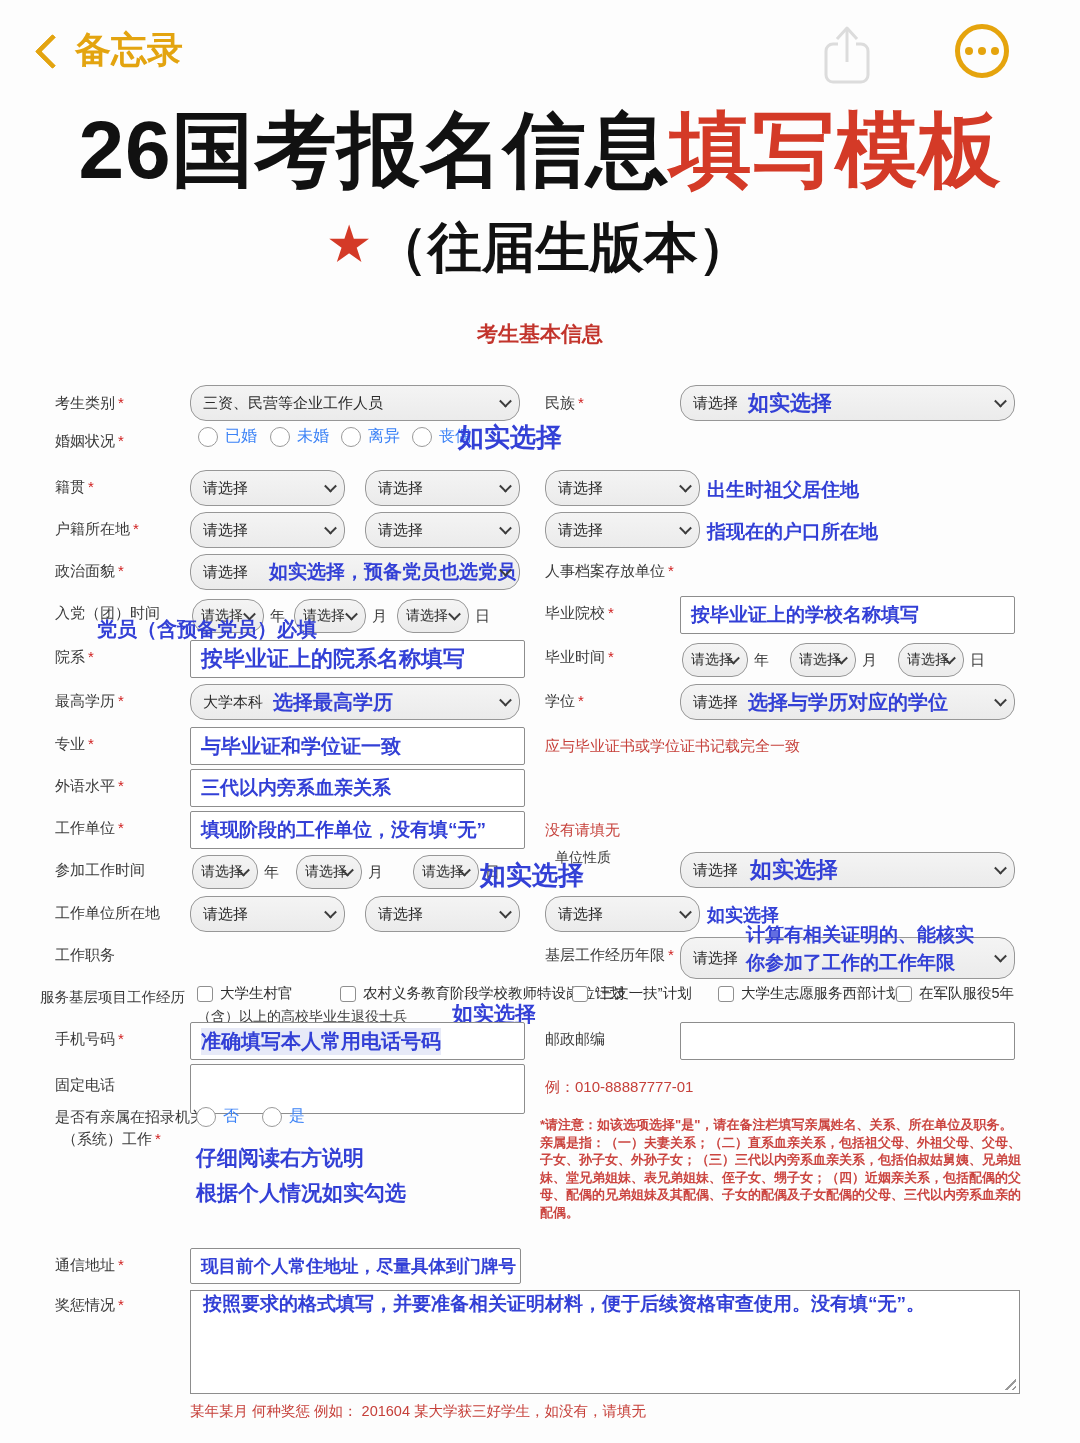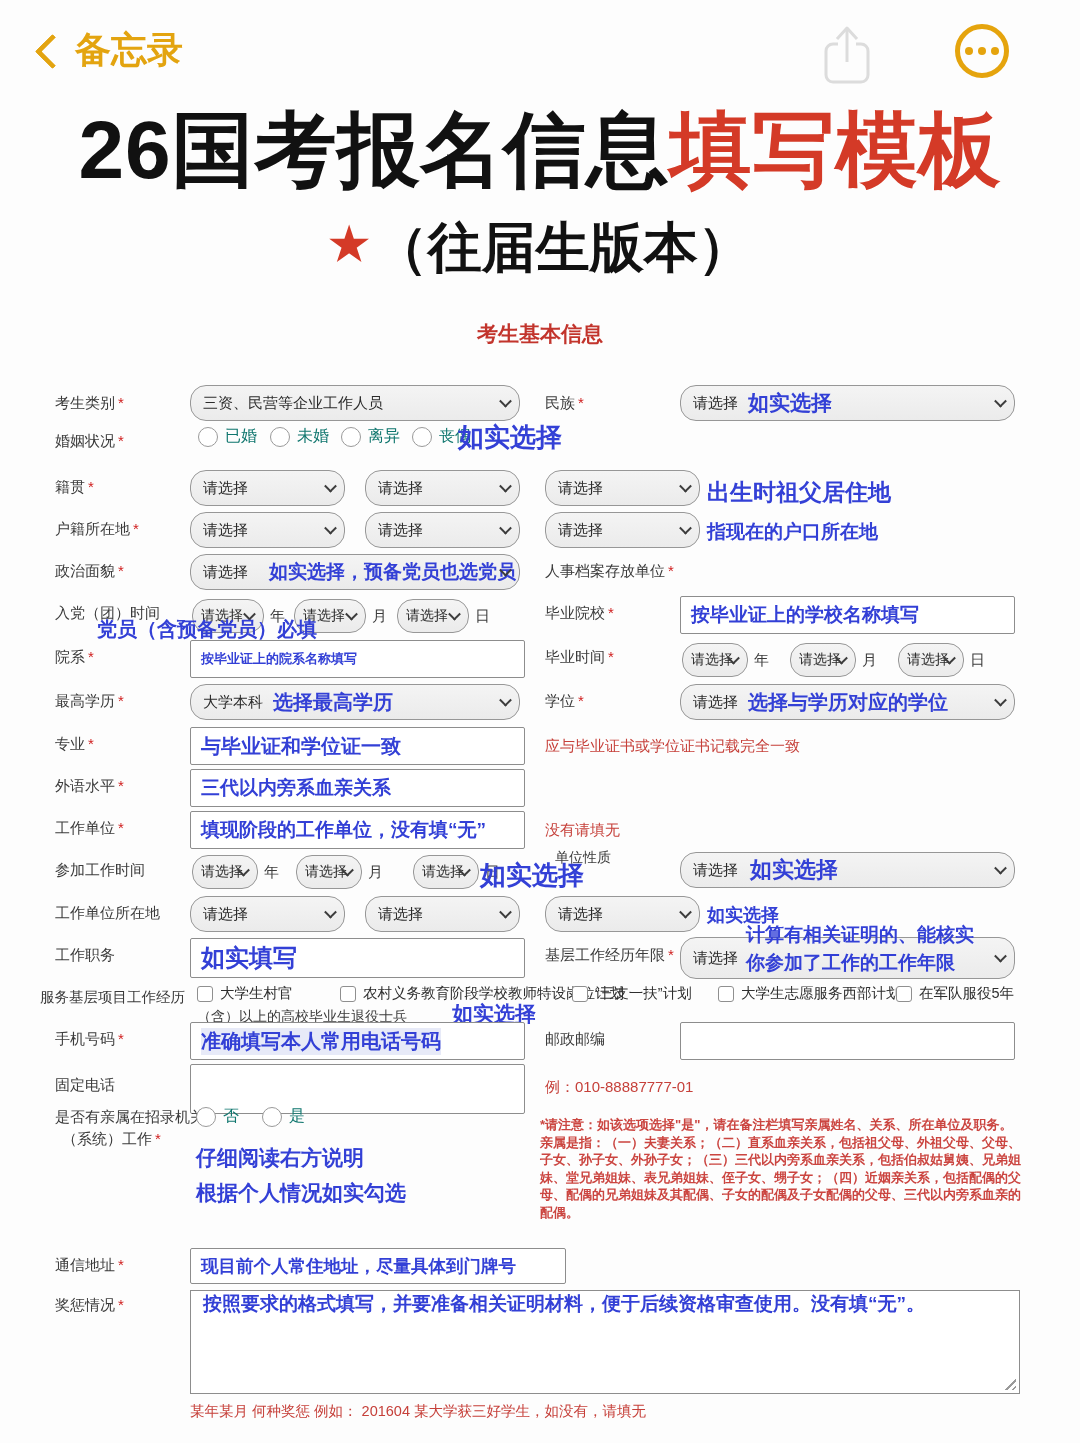--- a/index.html
+++ b/index.html
@@ -24,21 +24,21 @@
   .lbl{position:absolute;font-size:15px;color:#3b3b3b;white-space:nowrap;}
   .lbl .star{color:#cf1d1d;margin-left:3px;}
   .sel{position:absolute;height:36px;background:linear-gradient(#f4f4f4,#ebebeb);border:1px solid #979797;border-radius:16px;display:flex;align-items:center;padding:0 24px 0 12px;font-size:15px;color:#2b2b2b;box-sizing:border-box;white-space:nowrap;overflow:hidden;cursor:pointer;}
   .chev{position:absolute;right:9px;top:50%;width:7px;height:7px;border-right:2px solid #3c3c3c;border-bottom:2px solid #3c3c3c;transform:translateY(-70%) rotate(45deg);}
   .sel-sm{height:34px;padding:0 18px 0 8px;font-size:14px;}
   .inp{position:absolute;height:38px;background:#fff;border:1px solid #8d8d8d;border-radius:2px;display:flex;align-items:center;padding:0 10px;box-sizing:border-box;white-space:nowrap;overflow:hidden;cursor:text;}
   .blue{color:#3340d6;font-weight:700;}
   .bluenote{position:absolute;color:#3340d6;font-weight:700;white-space:nowrap;}
   .rednote{position:absolute;color:#c6403a;font-size:15px;white-space:nowrap;}
   .unit{position:absolute;font-size:15px;color:#3b3b3b;}
-  .radio-item{position:absolute;display:flex;align-items:center;gap:7px;font-size:16px;color:#0f766e;cursor:pointer;}
+  .radio-item{position:absolute;display:flex;align-items:center;gap:7px;font-size:16px;color:#3b82f6;cursor:pointer;}
   .radio{width:20px;height:20px;border:1.5px solid #9a9a9a;border-radius:50%;background:#fff;box-sizing:border-box;}
   .cb-item{position:absolute;display:flex;align-items:center;gap:7px;font-size:14.5px;color:#2e2e2e;cursor:pointer;white-space:nowrap;}
   .cb{width:16px;height:16px;border:1.5px solid #8f8f8f;border-radius:3px;background:#fff;box-sizing:border-box;}
   .ta{position:absolute;background:#fff;border:1px solid #8d8d8d;box-sizing:border-box;padding:0 12px;cursor:text;}
   .grip{position:absolute;right:3px;bottom:3px;width:14px;height:14px;background:
     repeating-linear-gradient(135deg,transparent 0 3px,#9a9a9a 3px 4.5px);
     clip-path:polygon(100% 0,100% 100%,0 100%);}
   .redblock{position:absolute;color:#cb4540;font-size:13px;line-height:17.5px;font-weight:600;}
 </style>
 </head>
@@ -103,21 +103,21 @@
       <span class="chev"></span>
     </div>
   <div class="sel" style="left:365px;top:470px;width:155px">
       <span>请选择</span>
       <span class="chev"></span>
     </div>
   <div class="sel" style="left:545px;top:470px;width:155px">
       <span>请选择</span>
       <span class="chev"></span>
     </div>
-  <div class="bluenote" style="left:707px;top:477px;font-size:23px">出生时祖父居住地</div>
+  <div class="bluenote" style="left:707px;top:477px;font-size:19px">出生时祖父居住地</div>
 
   <div class="lbl" style="left:55px;top:520px"><span>户籍所在地</span><span class="star">*</span></div>
   <div class="sel" style="left:190px;top:512px;width:155px">
       <span>请选择</span>
       <span class="chev"></span>
     </div>
   <div class="sel" style="left:365px;top:512px;width:155px">
       <span>请选择</span>
       <span class="chev"></span>
     </div>
@@ -152,21 +152,21 @@
     </div>
   <div class="unit" style="left:475px;top:607px">日</div>
   <div class="bluenote" style="left:97px;top:616px;font-size:20px">党员（含预备党员）必填</div>
   <div class="lbl" style="left:545px;top:604px"><span>毕业院校</span><span class="star">*</span></div>
   <div class="inp" style="left:680px;top:596px;width:335px">
       <span class="blue" style="font-size:19px">按毕业证上的学校名称填写</span>
     </div>
 
   <div class="lbl" style="left:55px;top:648px"><span>院系</span><span class="star">*</span></div>
   <div class="inp" style="left:190px;top:640px;width:335px">
-      <span class="blue" style="font-size:13px">按毕业证上的院系名称填写</span>
+      <span class="blue" style="font-size:22px">按毕业证上的院系名称填写</span>
     </div>
   <div class="lbl" style="left:545px;top:648px"><span>毕业时间</span><span class="star">*</span></div>
   <div class="sel sel-sm" style="left:682px;top:643px;width:66px">
       <span>请选择</span>
       <span class="chev"></span>
     </div>
   <div class="unit" style="left:754px;top:651px">年</div>
   <div class="sel sel-sm" style="left:790px;top:643px;width:66px">
       <span>请选择</span>
       <span class="chev"></span>
@@ -241,23 +241,20 @@
       <span>请选择</span>
       <span class="chev"></span>
     </div>
   <div class="sel" style="left:545px;top:896px;width:155px">
       <span>请选择</span>
       <span class="chev"></span>
     </div>
   <div class="bluenote" style="left:707px;top:903px;font-size:18px">如实选择</div>
 
   <div class="lbl" style="left:55px;top:946px"><span>工作职务</span></div>
-  <div class="inp" style="left:190px;top:938px;width:335px;height:40px">
-      <span class="blue" style="font-size:24px">如实填写</span>
-    </div>
   <div class="lbl" style="left:545px;top:946px"><span>基层工作经历年限</span><span class="star">*</span></div>
   <div class="sel" style="left:680px;top:937px;width:335px;height:42px">
       <span>请选择</span>
       <span class="chev"></span>
     </div>
   <div class="bluenote" style="left:746px;top:922px;font-size:19px">计算有相关证明的、能核实</div>
   <div class="bluenote" style="left:746px;top:950px;font-size:19px">你参加了工作的工作年限</div>
 
   <div class="lbl" style="left:40px;top:988px;font-size:14.5px"><span>服务基层项目工作经历</span></div>
   <div class="cb-item" style="left:197px;top:984px">
@@ -302,21 +299,21 @@
     </div>
   <div class="radio-item" style="left:262px;top:1106px">
       <span class="radio"></span>
       <span>是</span>
     </div>
   <div class="bluenote" style="left:196px;top:1144px;font-size:21px">仔细阅读右方说明</div>
   <div class="bluenote" style="left:196px;top:1179px;font-size:21px">根据个人情况如实勾选</div>
   <div class="redblock" style="left:540px;top:1116px;width:482px">*请注意：如该选项选择"是"，请在备注栏填写亲属姓名、关系、所在单位及职务。亲属是指：（一）夫妻关系；（二）直系血亲关系，包括祖父母、外祖父母、父母、子女、孙子女、外孙子女；（三）三代以内旁系血亲关系，包括伯叔姑舅姨、兄弟姐妹、堂兄弟姐妹、表兄弟姐妹、侄子女、甥子女；（四）近姻亲关系，包括配偶的父母、配偶的兄弟姐妹及其配偶、子女的配偶及子女配偶的父母、三代以内旁系血亲的配偶。</div>
 
   <div class="lbl" style="left:55px;top:1256px"><span>通信地址</span><span class="star">*</span></div>
-  <div class="inp" style="left:190px;top:1248px;width:376px;height:36px">
+  <div class="inp" style="left:190px;top:1248px;width:331px;height:36px">
       <span class="blue" style="font-size:17.5px">现目前个人常住地址，尽量具体到门牌号</span>
     </div>
 
   <div class="lbl" style="left:55px;top:1296px"><span>奖惩情况</span><span class="star">*</span></div>
   <div class="ta" style="left:190px;top:1290px;width:830px;height:104px">
     <span class="blue" style="font-size:19px">按照要求的格式填写，并要准备相关证明材料，便于后续资格审查使用。没有填“无”。</span>
     <span class="grip"></span>
   </div>
   <div class="rednote" style="left:190px;top:1402px;font-size:14.5px">某年某月 何种奖惩 例如： 201604 某大学获三好学生，如没有，请填无</div>
 

